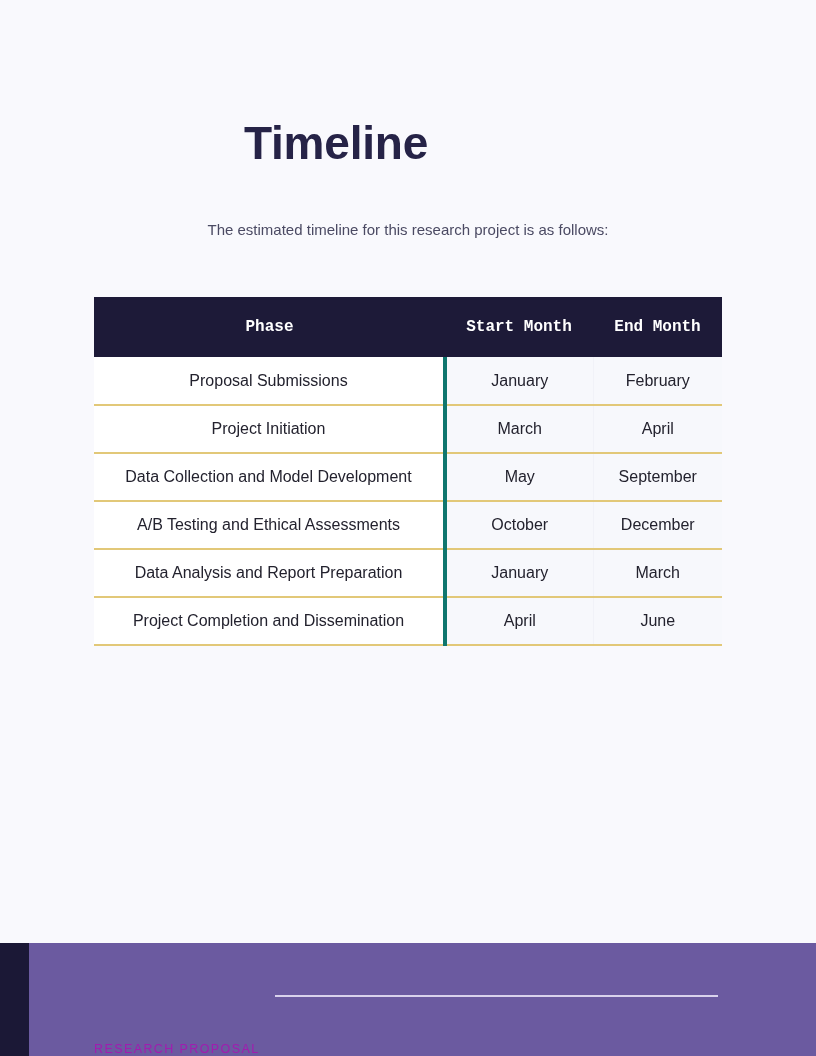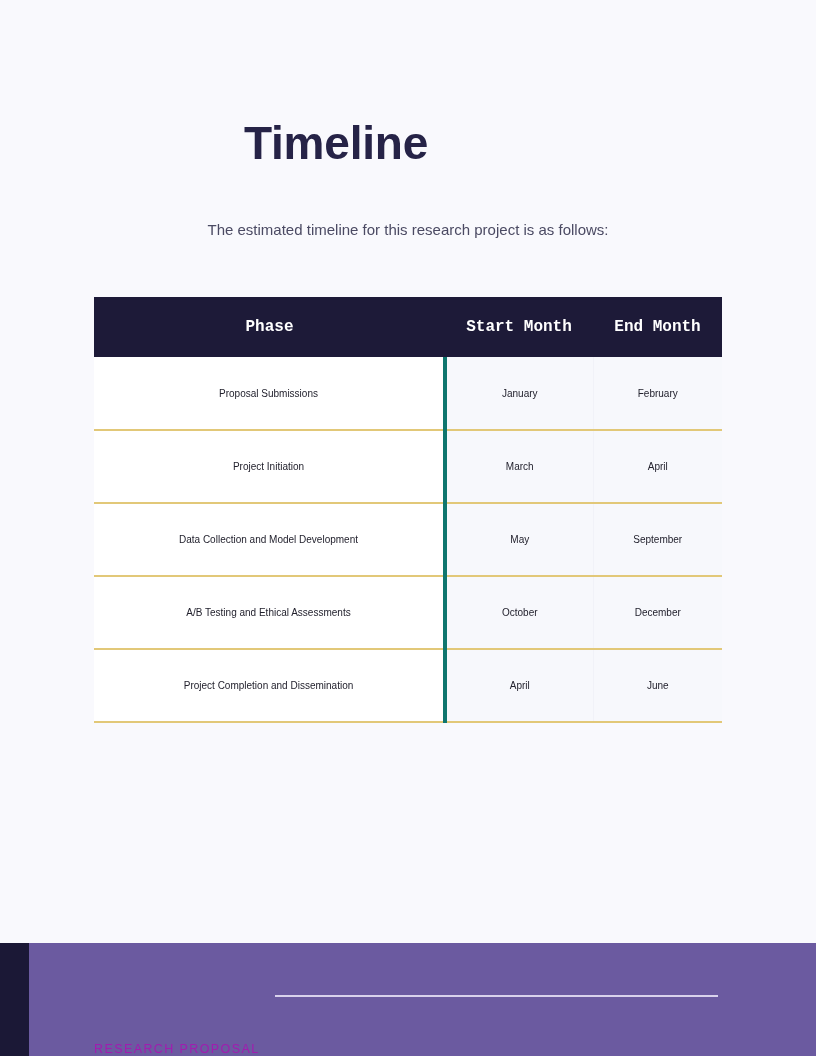--- a/index.html
+++ b/index.html
@@ -71,23 +71,23 @@
     text-align: center;
     vertical-align: middle;
     font-family: Liberation Mono, monospace;
   }
 
   .col-phase   { width: 351px; }
   .col-start   { width: 148px; }
   .col-end     { width: 129px; }
 
   .timeline-table tbody td {
-    height: 73px;
+    height: 48px;
     padding: 0 6px;
-    font-size: 10px;
+    font-size: 16px;
     color: #23222e;
     text-align: center;
     vertical-align: middle;
     border-bottom: 2px solid #e2c878;
     box-sizing: border-box;
   }
 
   .timeline-table tbody td.cell-phase {
     background: #ffffff;
   }
@@ -181,20 +181,25 @@
         <td class="cell-phase">Data Collection and Model Development</td>
         <td class="cell-month">May</td>
         <td class="cell-end">September</td>
       </tr>
       <tr>
         <td class="cell-phase">A/B Testing and Ethical Assessments</td>
         <td class="cell-month">October</td>
         <td class="cell-end">December</td>
       </tr>
       <tr>
+        <td class="cell-phase">Data Analysis and Report Preparation</td>
+        <td class="cell-month">January</td>
+        <td class="cell-end">March</td>
+      </tr>
+      <tr>
         <td class="cell-phase">Project Completion and Dissemination</td>
         <td class="cell-month">April</td>
         <td class="cell-end">June</td>
       </tr>
     </tbody>
   </table>
 
   <div class="footer">
     <div class="footer-stripe"></div>
     <div class="footer-band"></div>

